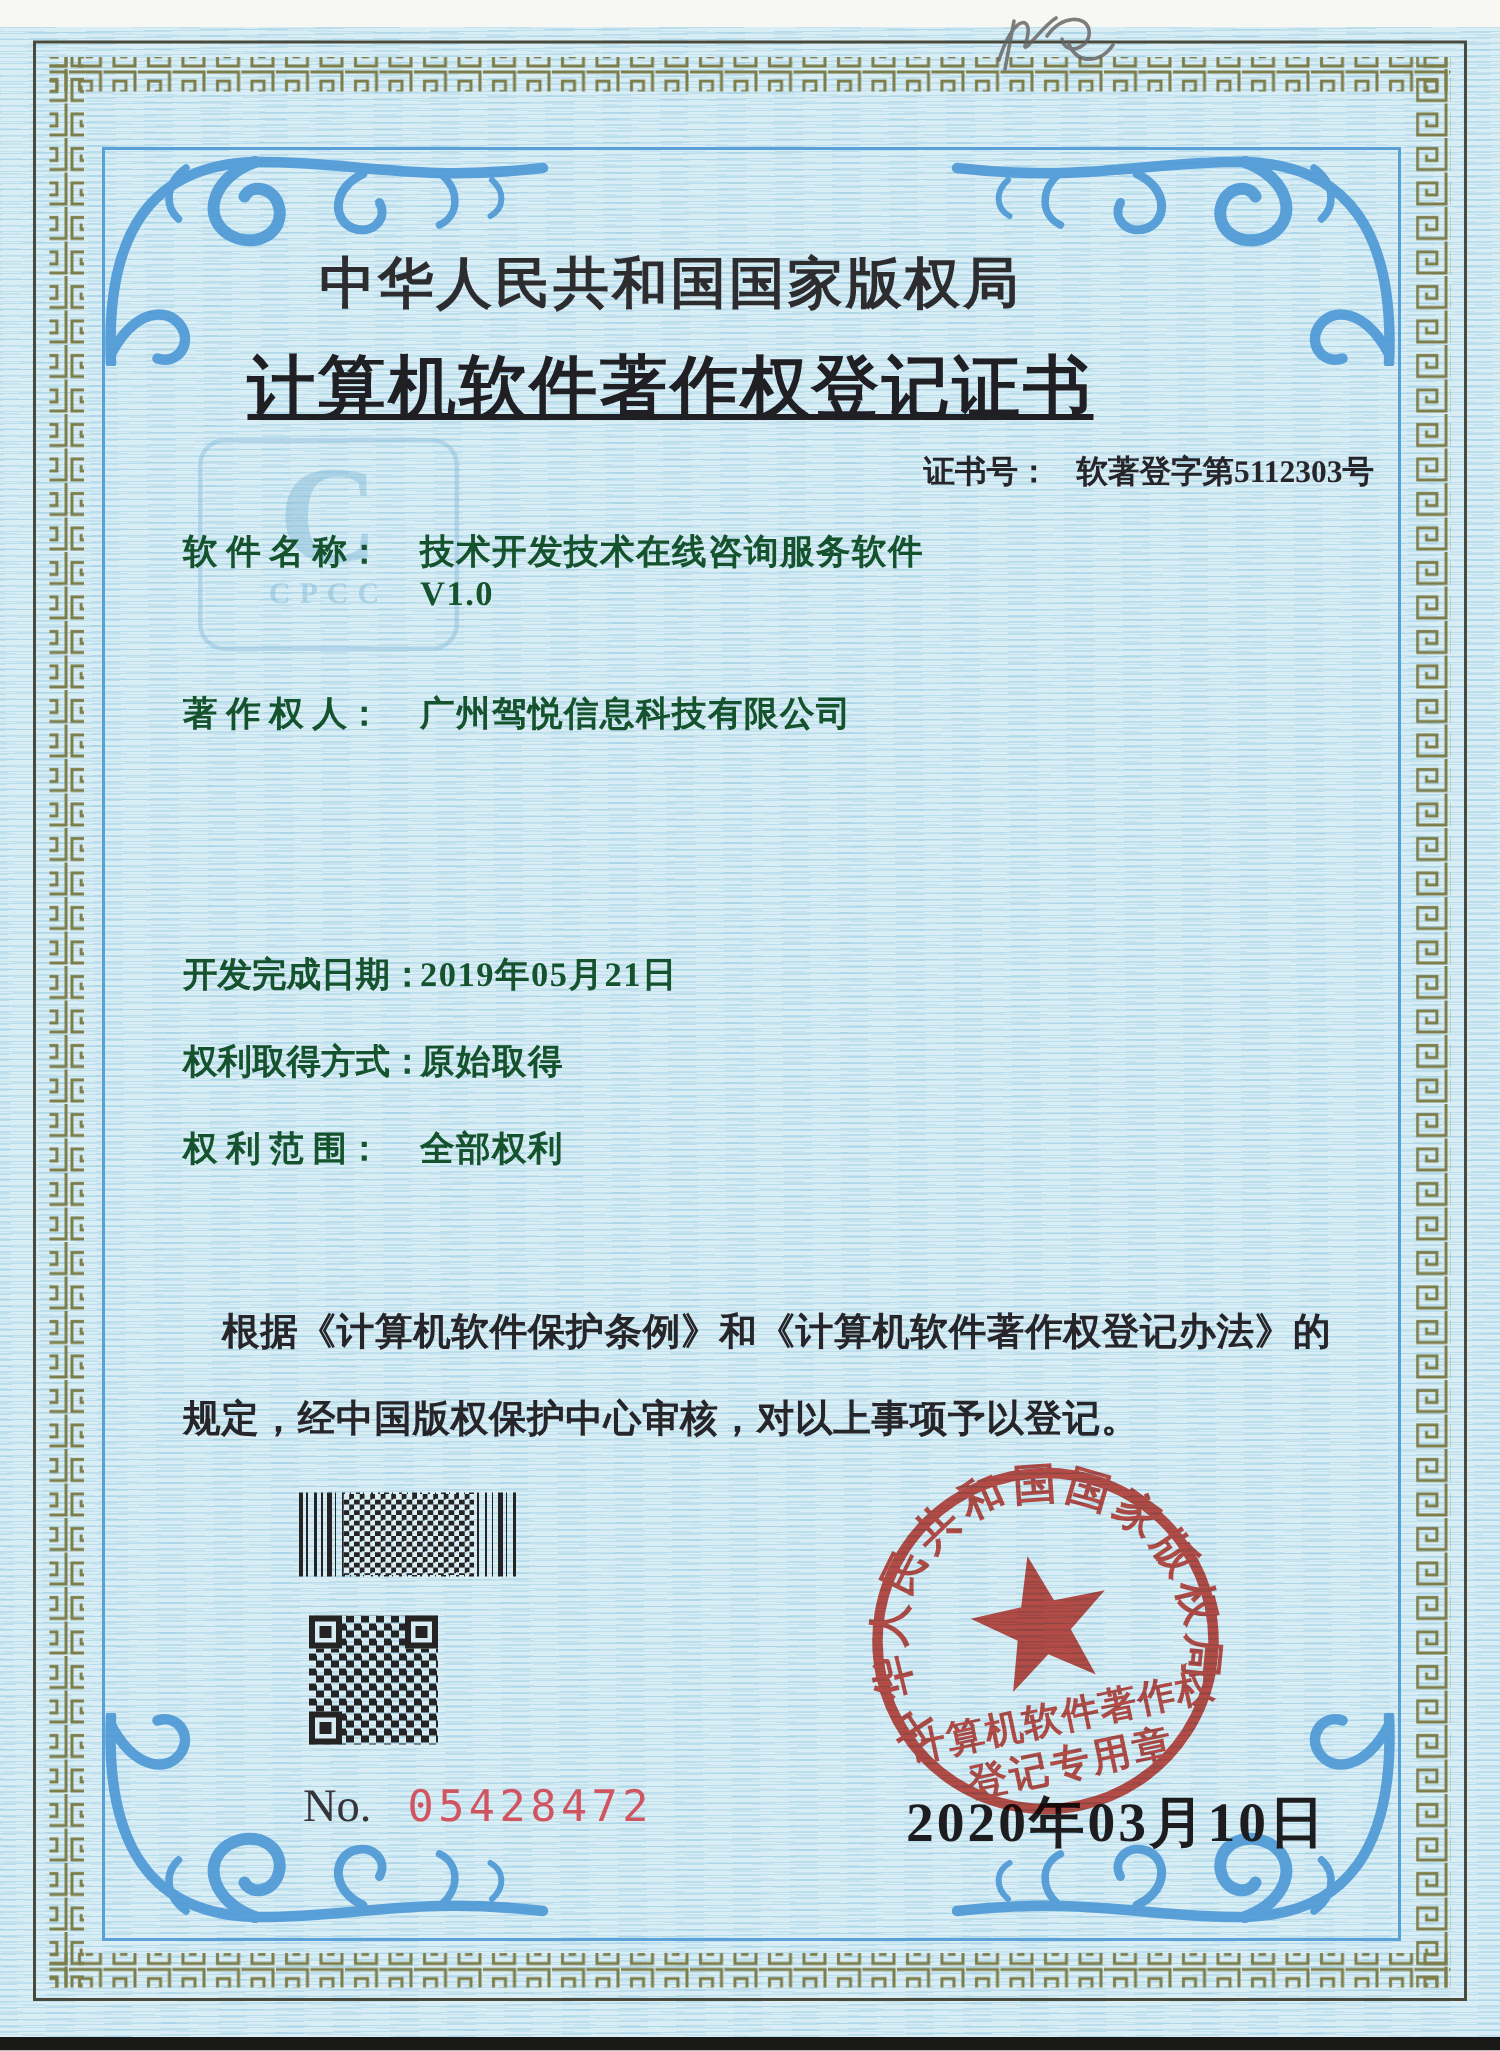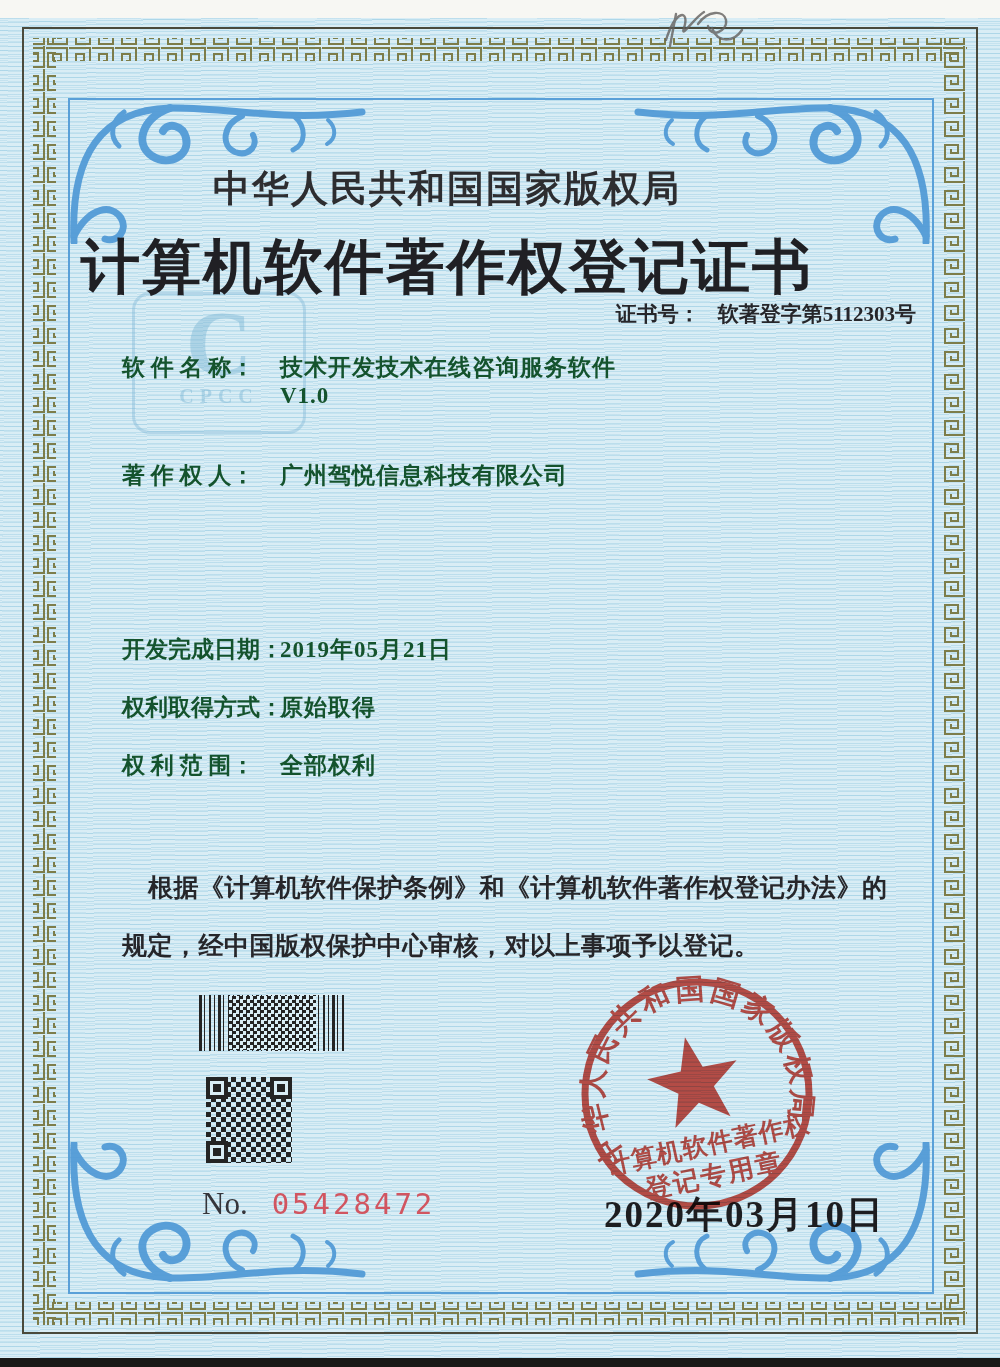--- a/index.html
+++ b/index.html
@@ -44,21 +44,21 @@
     position:absolute;left:132px;top:292px;width:168px;height:136px;
     border:3px solid rgba(128,184,214,.42);border-radius:18px;
     color:rgba(128,184,214,.48);text-align:center;
   }
   .cpcc .c-letter{font-size:92px;line-height:96px;font-weight:bold;font-family:"Liberation Serif",serif;}
   .cpcc .c-caption{font-size:20px;letter-spacing:6px;font-weight:bold;margin-top:-6px;}
 
   
   .t-center{position:absolute;left:0;width:894px;text-align:center;color:#2d2d30;font-weight:bold;white-space:nowrap;}
   .title-authority{top:164px;font-size:37px;letter-spacing:2px;}
-  .title-cert{top:228px;font-size:59px;letter-spacing:2px;color:#202024;}
+  .title-cert{top:228px;font-size:45px;letter-spacing:2px;color:#202024;text-decoration:underline;}
 
   .certno{position:absolute;top:300px;right:84px;font-size:21px;font-weight:bold;color:#26262a;white-space:nowrap;}
   .certno .cl{margin-right:18px;}
 
   .row{position:absolute;left:122px;font-size:23px;font-weight:bold;color:#14532d;white-space:nowrap;letter-spacing:1px;}
   .row .lbl{display:inline-block;width:158px;letter-spacing:0;}
   .row .val2{margin-left:158px;}
 
   .statement{position:absolute;left:122px;width:792px;font-size:25px;font-weight:bold;color:#26262a;letter-spacing:.5px;}
   .st1{padding-left:26px;}

